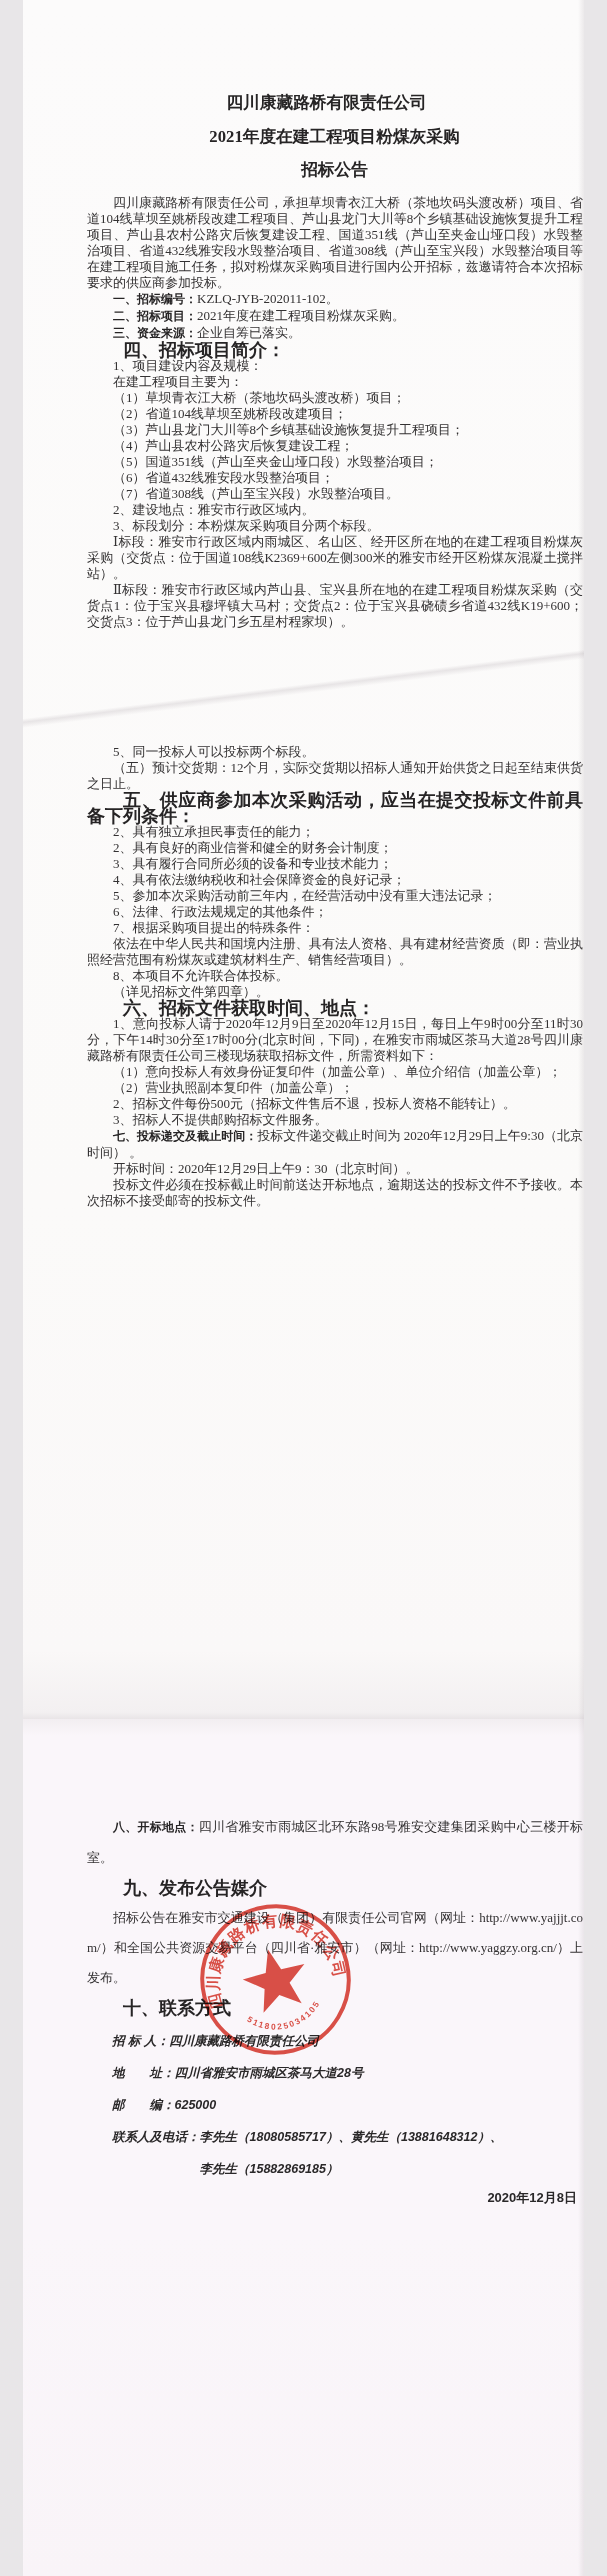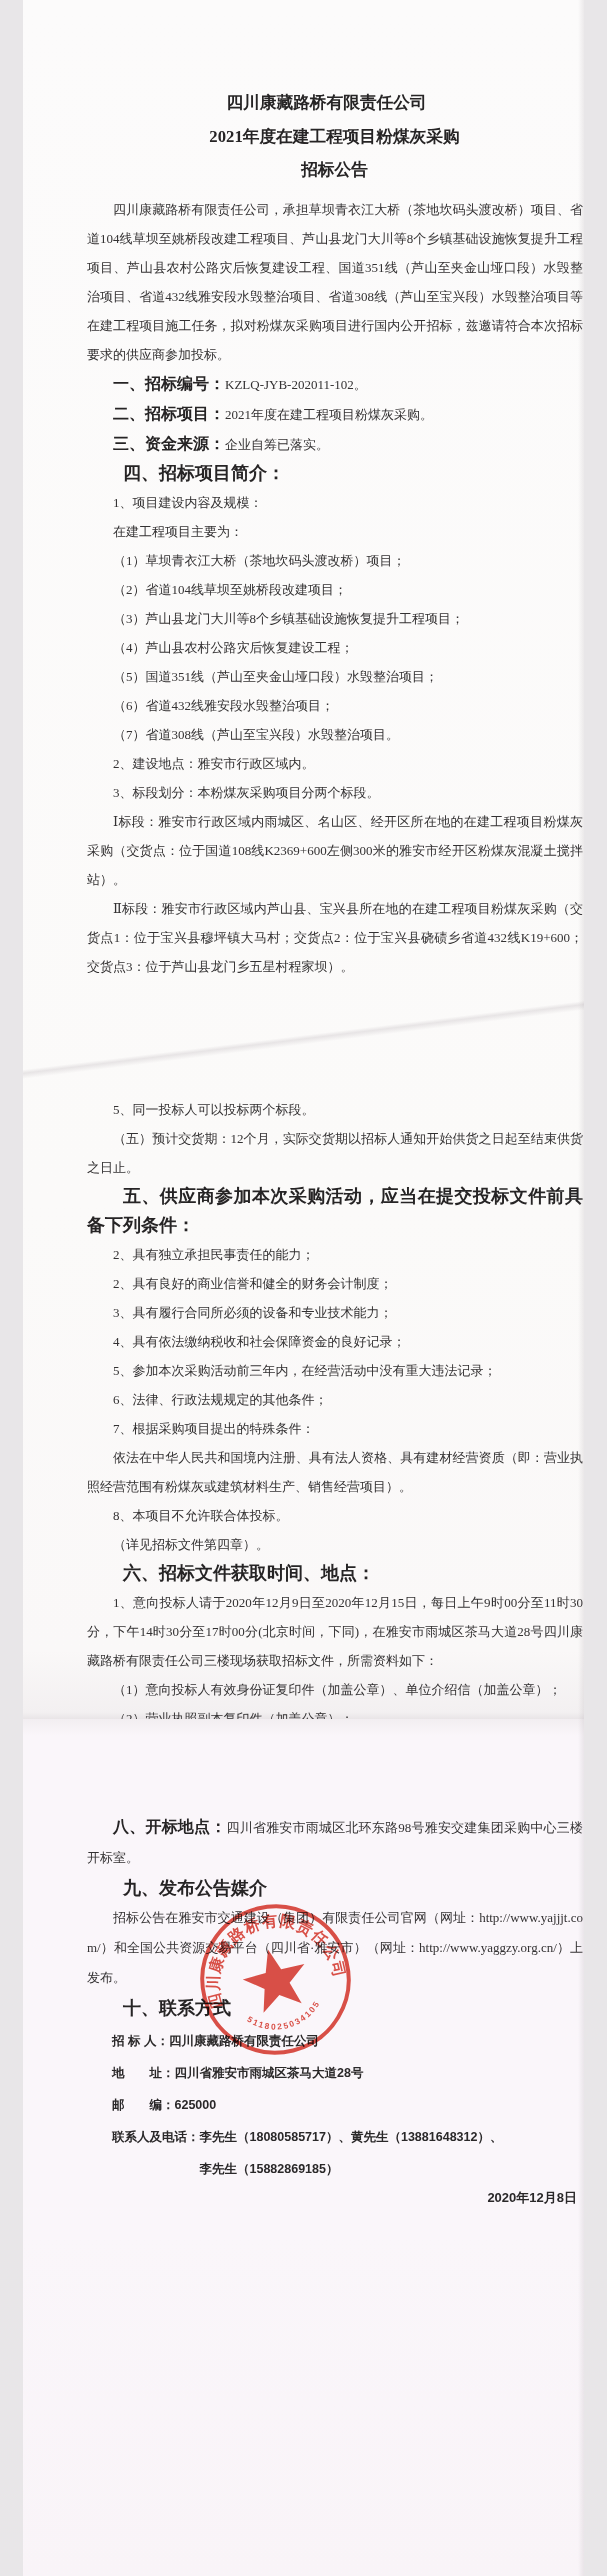--- a/index.html
+++ b/index.html
@@ -22,41 +22,41 @@
   .titles{padding-top:85px;}
   .titles h1,.titles h2{
     margin:0;text-align:center;font-weight:bold;color:#262425;
     font-family:"Liberation Serif","DejaVu Serif",serif;
   }
   .titles h1{font-size:16.7px;line-height:35px;}
   .titles h2{font-size:16.7px;line-height:33px;padding-left:16px;}
   .content{padding:0 47px 0 64px;}
   .content.first{padding-top:9px;}
   .para{
-    margin:0;font-size:13px;line-height:29px;
+    margin:0;font-size:13px;line-height:16px;
     text-indent:2em;text-align:justify;word-break:break-all;
   }
   .para b{
     font-weight:bold;color:#262425;
-    font-family:Liberation Serif, serif;font-size:16px;
+    font-family:Liberation Mono, monospace;font-size:12px;
   }
   .para.bold{
     font-weight:bold;color:#262425;
     font-family:"Liberation Sans","DejaVu Sans",sans-serif;font-size:18px;
   }
   .scan-gap{
     height:114px;
     background:linear-gradient(173deg,transparent 47%,rgba(180,172,178,.28) 49%,transparent 52%);
   }
   .page2 .content{padding-top:93px;}
   .page2 .para{line-height:30px;}
   .contact-block{padding:1.5px 47px 0 64px;}
   .contact-block .para{
     line-height:32px;font-weight:bold;color:#2a2829;
-    font-family:"Liberation Sans","DejaVu Sans",sans-serif;font-size:12.5px;
+    font-family:"Liberation Sans","DejaVu Sans",sans-serif;font-size:12.5px;font-style:italic;
   }
   .contact-block .para.cont{text-indent:9em;}
   .date-line{
     margin:4.6px 0 0 0;padding-right:53px;text-align:right;
     font-size:13px;font-weight:bold;color:#2a2829;
     font-family:"Liberation Sans","DejaVu Sans",sans-serif;
   }
   
   .stamp{
     position:absolute;left:173px;top:181px;width:159px;height:159px;

